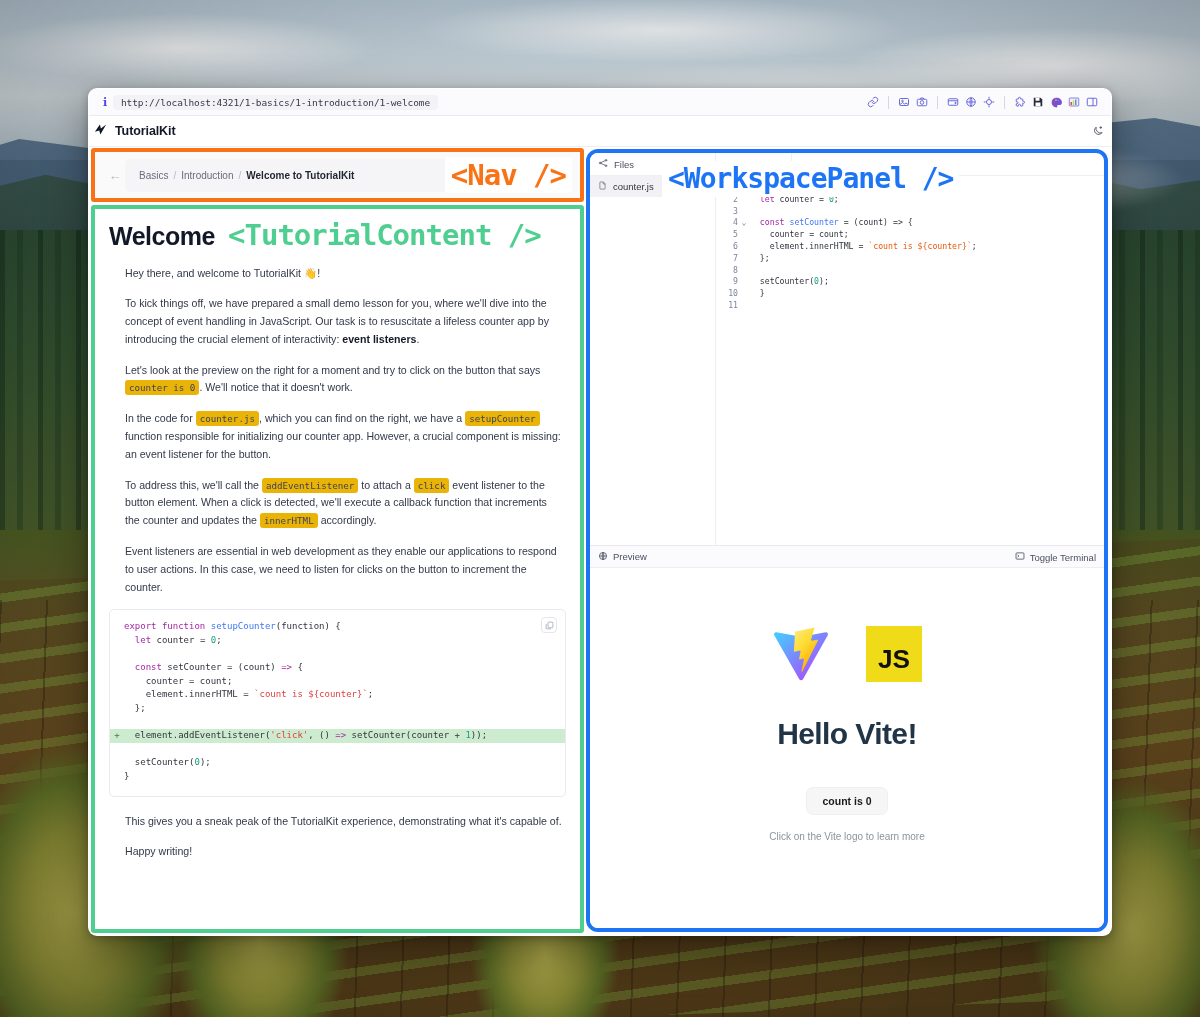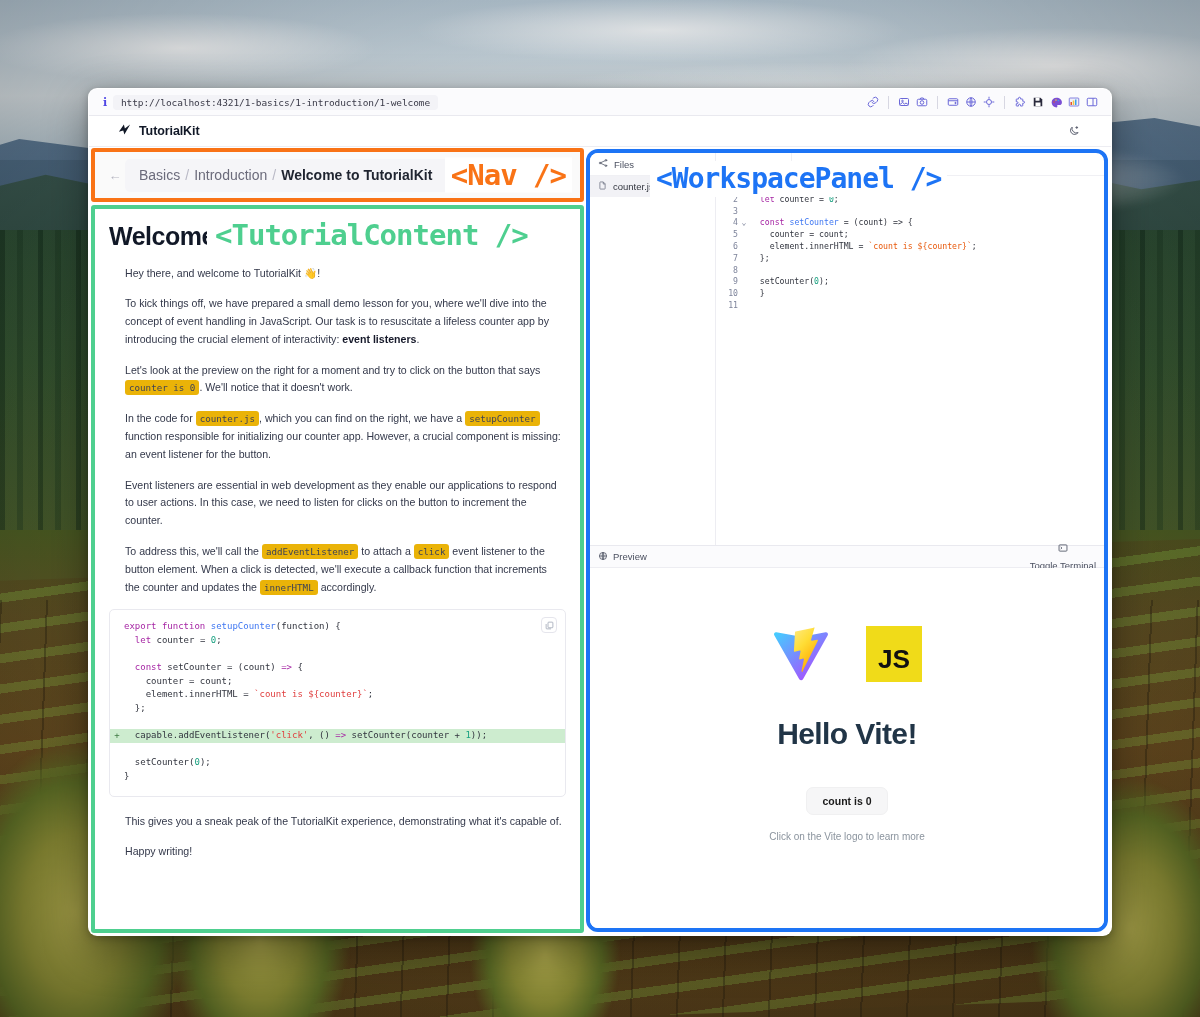--- a/index.html
+++ b/index.html
@@ -109,21 +109,21 @@
   }
   .url-icons { margin-left: auto; display: flex; align-items: center; gap: 0; padding-right: 2px; }
   .url-icons .sep { width: 1px; height: 13px; background: #d7d7e2; margin: 0 6px; }
   .ticon { width: 18px; height: 18px; display: flex; align-items: center; justify-content: center; }
   .ticon svg { display: block; }
 
   
   .appheader {
     height: 31px; flex: 0 0 31px;
     background: #ffffff;
-    display: flex; align-items: center; padding: 0 28px;
+    display: flex; align-items: center; padding: 0 4px;
     border-bottom: 1px solid #ededf2;
   }
   .brand { display: flex; align-items: center; gap: 7px; }
   .brand-name { font-size: 12.5px; font-weight: bold; color: #111827; letter-spacing: -.1px; }
   .theme-toggle { margin-left: auto; width: 20px; height: 20px; display: flex; align-items: center; justify-content: center; }
 
   
   .appbody { flex: 1; display: flex; min-height: 0; background: #fff; padding: 0; }
   .left-col { width: 497px; flex: 0 0 497px; display: flex; flex-direction: column; min-height: 0; }
   .right-col { flex: 1; display: flex; flex-direction: column; min-height: 0; padding: 2px 3px 3px 0; }
@@ -134,34 +134,34 @@
     border: 4px solid #f97316;
     border-radius: 3px;
     background: #fafafa;
     height: 54px;
     display: flex; align-items: center; padding: 0 10px;
     position: relative;
   }
   .nav-back { width: 20px; flex: 0 0 20px; color: #b6b6c2; font-size: 13px; text-align: center; }
   .breadcrumb {
     flex: 1; background: #f5f5f8; border-radius: 5px; height: 33px;
-    display: flex; align-items: center; padding: 0 14px; font-size: 14px; color: #6b6b7b;
+    display: flex; align-items: center; padding: 0 14px; font-size: 10px; color: #6b6b7b;
     overflow: hidden; white-space: nowrap;
   }
   .bc-sep { margin: 0 5px; color: #b9b9c6; }
   .bc-current { font-weight: bold; color: #1f2430; }
 
   
   .ov-label {
     position: absolute; background: #ffffff; font-family: "DejaVu Sans Mono", monospace;
     font-weight: bold; letter-spacing: -1px; white-space: nowrap; line-height: 1;
   }
   .ov-nav { right: 8px; top: 50%; transform: translateY(-50%); color: #f97316; font-size: 29px; padding: 3px 6px; }
-  .ov-tc { left: 112px; top: 8px; color: #4ecf8f; font-size: 29px; padding: 4px 8px; }
-  .ov-wp { left: 60px; top: 8px; color: #1d74f5; font-size: 28px; padding: 4px 6px; }
+  .ov-tc { left: 125px; top: 8px; color: #4ecf8f; font-size: 29px; padding: 4px 8px; }
+  .ov-wp { left: 72px; top: 8px; color: #1d74f5; font-size: 28px; padding: 4px 6px; }
 
   
   .content-wrap {
     flex: 1; margin: 3px 2px 2px 2px;
     border: 4px solid #4ecf8f;
     border-radius: 3px;
     background: #ffffff;
     overflow: hidden;
     position: relative;
     padding: 14px 14px 10px 14px;
@@ -239,21 +239,21 @@
   .en { color: #1aa181; }
   .es { color: #e8590c; }
 
   .ws-bottom { flex: 1; display: flex; flex-direction: column; min-height: 0; }
   .preview-bar {
     height: 22px; flex: 0 0 22px; display: flex; align-items: center;
     padding: 0 8px; background: #fbfbfd; border-bottom: 1px solid #ededf2;
     font-size: 9.5px; color: #4b5060;
   }
   .pv-left { display: flex; align-items: center; gap: 5px; }
-  .pv-right { margin-left: auto; display: flex; align-items: center; gap: 5px; flex-direction: column; }
+  .pv-right { margin-left: auto; display: flex; align-items: flex-end; gap: 5px; }
   .preview-frame {
     flex: 1; background: #fff; display: flex; flex-direction: column;
     align-items: center; padding-top: 57px; min-height: 0;
   }
   .logos { display: flex; align-items: center; gap: 36px; margin-bottom: 30px; }
   .hello { font-size: 30px; font-weight: bold; color: #213547; letter-spacing: -.6px; }
   .count-btn {
     margin-top: 36px; background: #f6f6f7; border: 1px solid #f0f0f1; border-radius: 7px;
     padding: 7px 15px; font-size: 10.5px; font-weight: bold; color: #1a1a1a;
   }
@@ -399,40 +399,40 @@
       </div>
 
       <div class="content-wrap">
         <div class="content-inner content">
           <h1 class="title">Welcome to TutorialKit</h1>
           <div id="paragraphs">
               <p><span>Hey there, and welcome to TutorialKit 👋!</span></p>
               <p><span>To kick things off, we have prepared a small demo lesson for you, where we'll dive into the concept of event handling in JavaScript. Our task is to resuscitate a lifeless counter app by introducing the crucial element of interactivity: </span><b>event listeners</b><span>.</span></p>
               <p><span>Let's look at the preview on the right for a moment and try to click on the button that says </span><code class="inline">counter is 0</code><span>. We'll notice that it doesn't work.</span></p>
               <p><span>In the code for </span><code class="inline">counter.js</code><span>, which you can find on the right, we have a </span><code class="inline">setupCounter</code><span> function responsible for initializing our counter app. However, a crucial component is missing: an event listener for the button.</span></p>
+              <p><span>To address this, we'll call the </span><code class="inline">addEventListener</code><span> to attach a </span><code class="inline">click</code><span> event listener to the button element. When a click is detected, we'll execute a callback function that increments the counter and updates the </span><code class="inline">innerHTML</code><span> accordingly.</span></p>
               <p><span>Event listeners are essential in web development as they enable our applications to respond to user actions. In this case, we need to listen for clicks on the button to increment the counter.</span></p>
-              <p><span>To address this, we'll call the </span><code class="inline">addEventListener</code><span> to attach a </span><code class="inline">click</code><span> event listener to the button element. When a click is detected, we'll execute a callback function that increments the counter and updates the </span><code class="inline">innerHTML</code><span> accordingly.</span></p>
             </div>
           <div class="codeblock">
             <div class="cb-copy">
               <svg width="9" height="9" viewBox="0 0 24 24" fill="none" stroke="#9aa0b0" stroke-width="2">
                 <rect x="8" y="3" width="13" height="15" rx="2"></rect>
                   <path d="M16 21H5a2 2 0 0 1-2-2V8"></path>
               </svg>
             </div>
             <div id="code-lines">
                 <div class="cl"><span class="k">export </span><span class="k">function </span><span class="fn">setupCounter</span><span class="pl">(function) {</span></div>
                 <div class="cl"><span class="pl">  </span><span class="k">let</span><span class="pl"> counter = </span><span class="num">0</span><span class="pl">;</span></div>
                 <div class="cl"><span class="pl"></span></div>
                 <div class="cl"><span class="pl">  </span><span class="k">const</span><span class="pl"> setCounter = (count) </span><span class="op">=&gt;</span><span class="pl"> {</span></div>
                 <div class="cl"><span class="pl">    counter = count;</span></div>
                 <div class="cl"><span class="pl">    element.innerHTML = </span><span class="str">`count is ${counter}`</span><span class="pl">;</span></div>
                 <div class="cl"><span class="pl">  };</span></div>
                 <div class="cl"><span class="pl"></span></div>
-                <div class="cl added"><span class="plus">+</span><span class="txt"><span class="pl">  capable.addEventListener(</span><span class="str">'click'</span><span class="pl">, () </span><span class="op">=&gt;</span><span class="pl"> setCounter(counter + </span><span class="num">1</span><span class="pl">));</span></span></div>
+                <div class="cl added"><span class="plus">+</span><span class="txt"><span class="pl">  element.addEventListener(</span><span class="str">'click'</span><span class="pl">, () </span><span class="op">=&gt;</span><span class="pl"> setCounter(counter + </span><span class="num">1</span><span class="pl">));</span></span></div>
                 <div class="cl"><span class="pl"></span></div>
                 <div class="cl"><span class="pl">  setCounter(</span><span class="num">0</span><span class="pl">);</span></div>
                 <div class="cl"><span class="pl">}</span></div>
               </div>
           </div>
           <div id="closing">
               <p>This gives you a sneak peak of the TutorialKit experience, demonstrating what it's capable of.</p>
               <p>Happy writing!</p>
             </div>
         </div>

